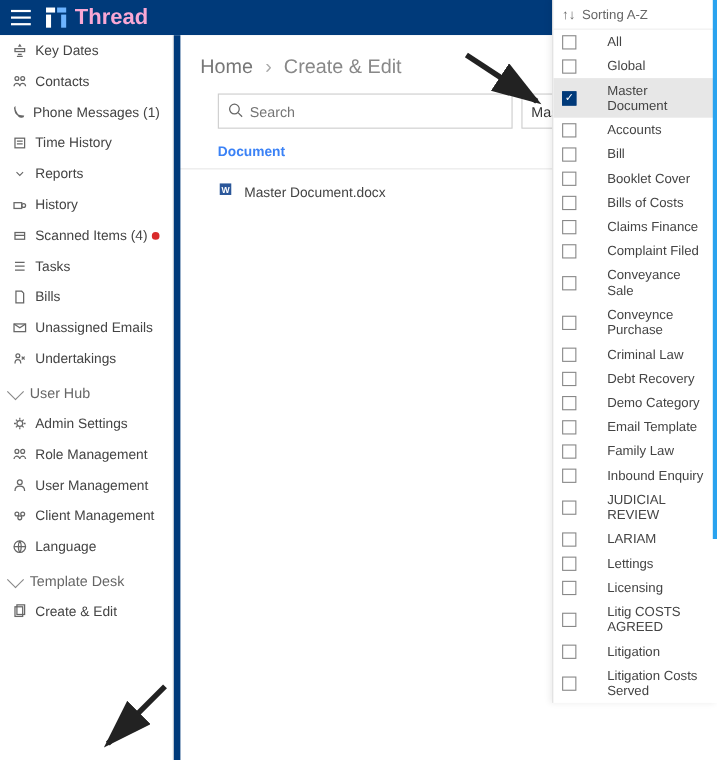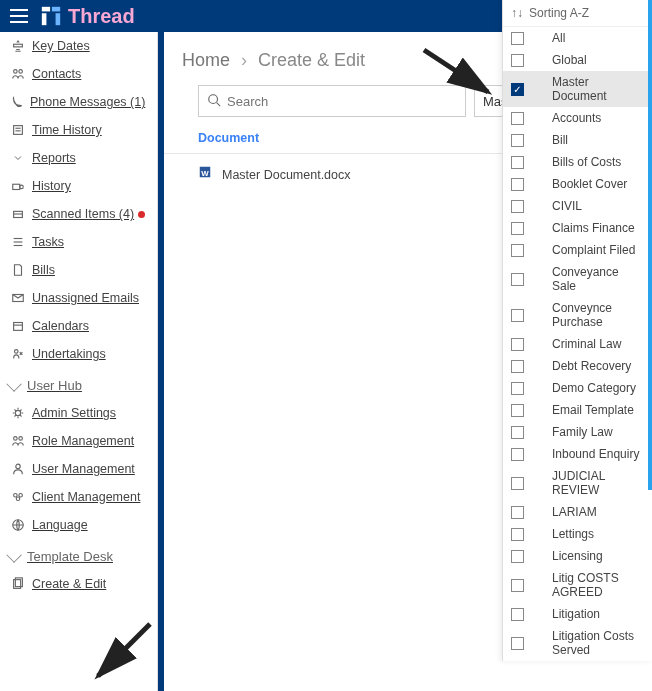--- a/index.html
+++ b/index.html
@@ -8,21 +8,21 @@
   
   .header { background: #003a7a; height: 32px; display: flex; align-items: center; padding: 0 10px; }
   .hamburger { width: 18px; height: 18px; display: flex; flex-direction: column; justify-content: space-around; cursor: pointer; margin-right: 12px; }
   .hamburger span { height: 2px; background: #fff; }
   .brand { display: flex; align-items: center; }
   .brand-logo { width: 22px; height: 22px; margin-right: 6px; }
   .brand-text { color: #f9a8d4; font-size: 20px; font-weight: 600; }
 
   
   .layout { display: flex; height: calc(691px - 32px); }
-  .sidebar { width: 158px; border-right: 1px solid #ddd; overflow-y: auto; background: #fff; text-decoration: underline; }
+  .sidebar { width: 158px; border-right: 1px solid #ddd; overflow-y: auto; background: #fff; }
   .main { flex: 1; position: relative; background: #fff; padding: 0; }
 
   
   .nav-item { display: flex; align-items: center; padding: 6px 10px; cursor: pointer; color: #444; font-size: 12.5px; white-space: nowrap; }
   .nav-item .icon { width: 16px; height: 16px; margin-right: 6px; display: inline-flex; align-items: center; justify-content: center; color: #666; font-size: 12px; }
   .nav-dot { width: 7px; height: 7px; border-radius: 50%; background: #d92b2b; margin-left: 4px; display: inline-block; }
   .nav-section { padding: 10px 10px 6px; font-size: 13px; color: #666; display: flex; align-items: center; cursor: pointer; }
   .nav-section::before { content: ""; display: inline-block; width: 10px; height: 10px; margin-right: 6px; border-left: 1.5px solid #888; border-bottom: 1.5px solid #888; transform: rotate(-45deg) translateY(-2px); }
 
   
@@ -175,29 +175,20 @@
             <svg width="14" height="14" viewBox="0 0 16 16">
               <rect x="2" y="4" width="12" height="8" class="ico-stroke"></rect>
               <path d="M2 4l6 4 6-4" class="ico-stroke"></path>
             </svg>
           </span>
           <span>Unassigned Emails</span>
         </div>
         <div class="nav-item">
           <span class="icon">
             <svg width="14" height="14" viewBox="0 0 16 16">
-              <rect x="3" y="4" width="10" height="9" class="ico-stroke"></rect>
-              <line x1="3" y1="7" x2="13" y2="7" class="ico-stroke"></line>
-            </svg>
-          </span>
-          <span>Calendars</span>
-        </div>
-        <div class="nav-item">
-          <span class="icon">
-            <svg width="14" height="14" viewBox="0 0 16 16">
               <circle cx="6" cy="5" r="2" class="ico-stroke"></circle>
               <path d="M3 13c0-2 1-4 3-4s3 2 3 4" class="ico-stroke"></path>
               <path d="M10 6l3 3M13 6l-3 3" class="ico-stroke"></path>
             </svg>
           </span>
           <span>Undertakings</span>
         </div>
       </div>
     <div id="sidebar-sections">
         <div class="nav-section">User Hub</div>
@@ -326,29 +317,25 @@
       <div class="filter-item">
         <span class="chk"></span>
         <span>Accounts</span>
       </div>
       <div class="filter-item">
         <span class="chk"></span>
         <span>Bill</span>
       </div>
       <div class="filter-item">
         <span class="chk"></span>
+        <span>Booklet Cover</span>
+      </div>
+      <div class="filter-item">
+        <span class="chk"></span>
         <span>Bills of Costs</span>
-      </div>
-      <div class="filter-item">
-        <span class="chk"></span>
-        <span>Booklet Cover</span>
-      </div>
-      <div class="filter-item">
-        <span class="chk"></span>
-        <span>CIVIL</span>
       </div>
       <div class="filter-item">
         <span class="chk"></span>
         <span>Claims Finance</span>
       </div>
       <div class="filter-item">
         <span class="chk"></span>
         <span>Complaint Filed</span>
       </div>
       <div class="filter-item">

